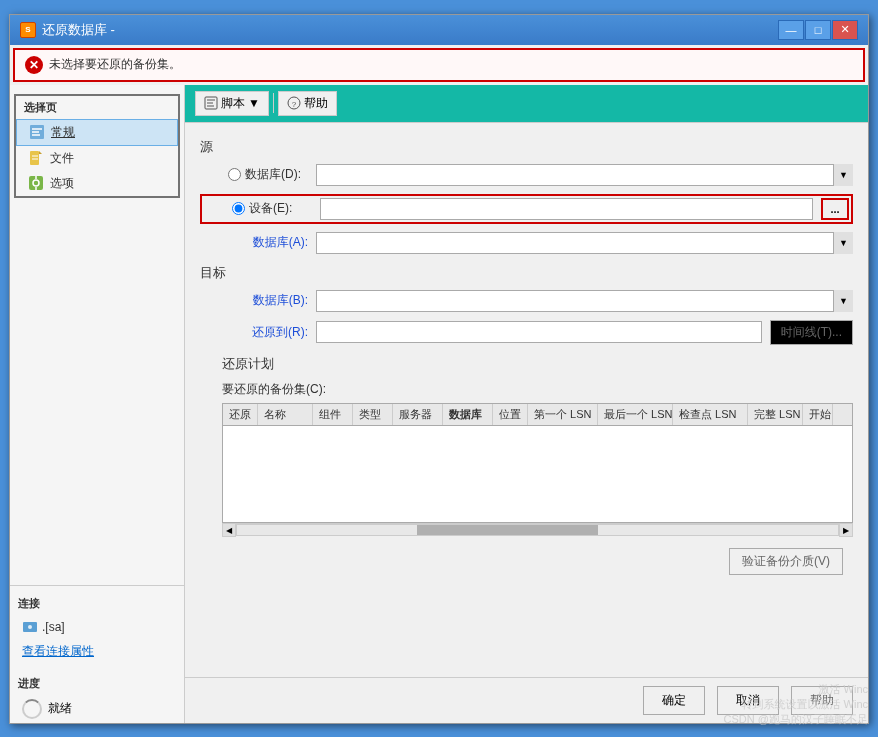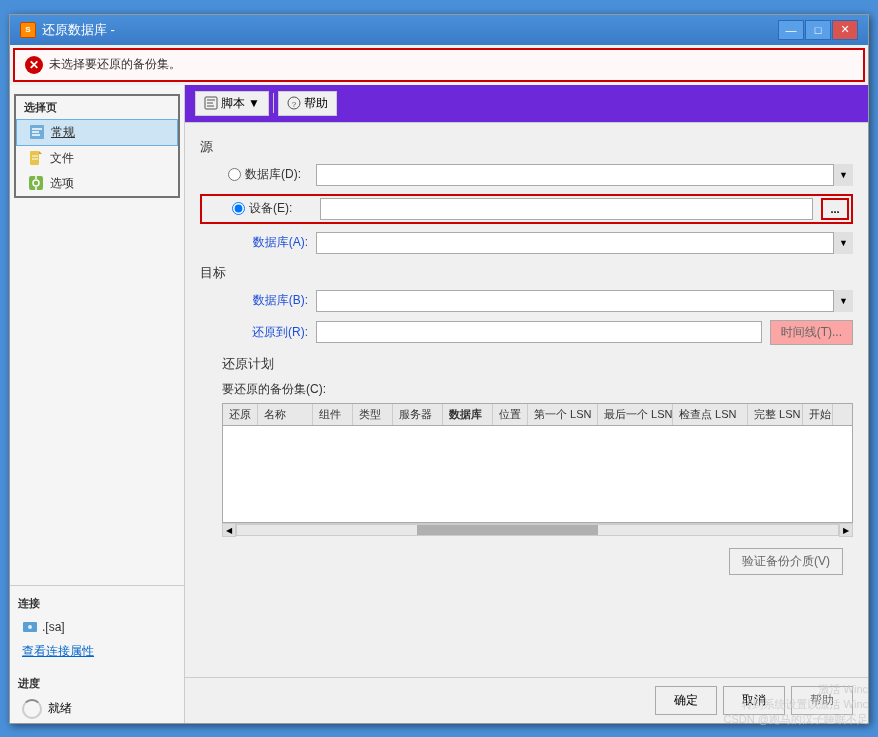--- a/index.html
+++ b/index.html
@@ -205,21 +205,21 @@
       padding: 0;
       background: #f0f0f0;
     }
 
     .toolbar {
       display: flex;
       align-items: center;
       gap: 1px;
       padding: 6px 10px;
       border-bottom: 1px solid #ccc;
-      background: #6d28d9;
+      background: #14b8a6;
     }
 
     .toolbar-btn {
       display: flex;
       align-items: center;
       gap: 3px;
       padding: 3px 8px;
       border: 1px solid #ccc;
       background: #f0f0f0;
       cursor: pointer;
@@ -335,21 +335,21 @@
       font-size: 12px;
     }
 
     .target-section {
       margin-top: 10px;
     }
 
     .timeline-btn {
       padding: 3px 10px;
       border: 1px solid #aaa;
-      background: #fca5a5;
+      background: #000000;
       cursor: pointer;
       font-size: 12px;
       color: #666;
     }
 
     .plan-section {
       margin-top: 10px;
       padding-left: 22px;
     }
 
@@ -433,21 +433,21 @@
       font-size: 12px;
       color: #666;
       align-self: flex-end;
       margin: 5px 10px;
     }
 
     .bottom-bar {
       display: flex;
       justify-content: flex-end;
       align-items: flex-end;
-      gap: 6px;
+      gap: 12px;
       padding: 8px 15px;
       border-top: 1px solid #ccc;
       background: #f0f0f0;
     }
 
     .action-btn {
       padding: 5px 18px;
       border: 1px solid #aaa;
       background: #f0f0f0;
       cursor: pointer;

